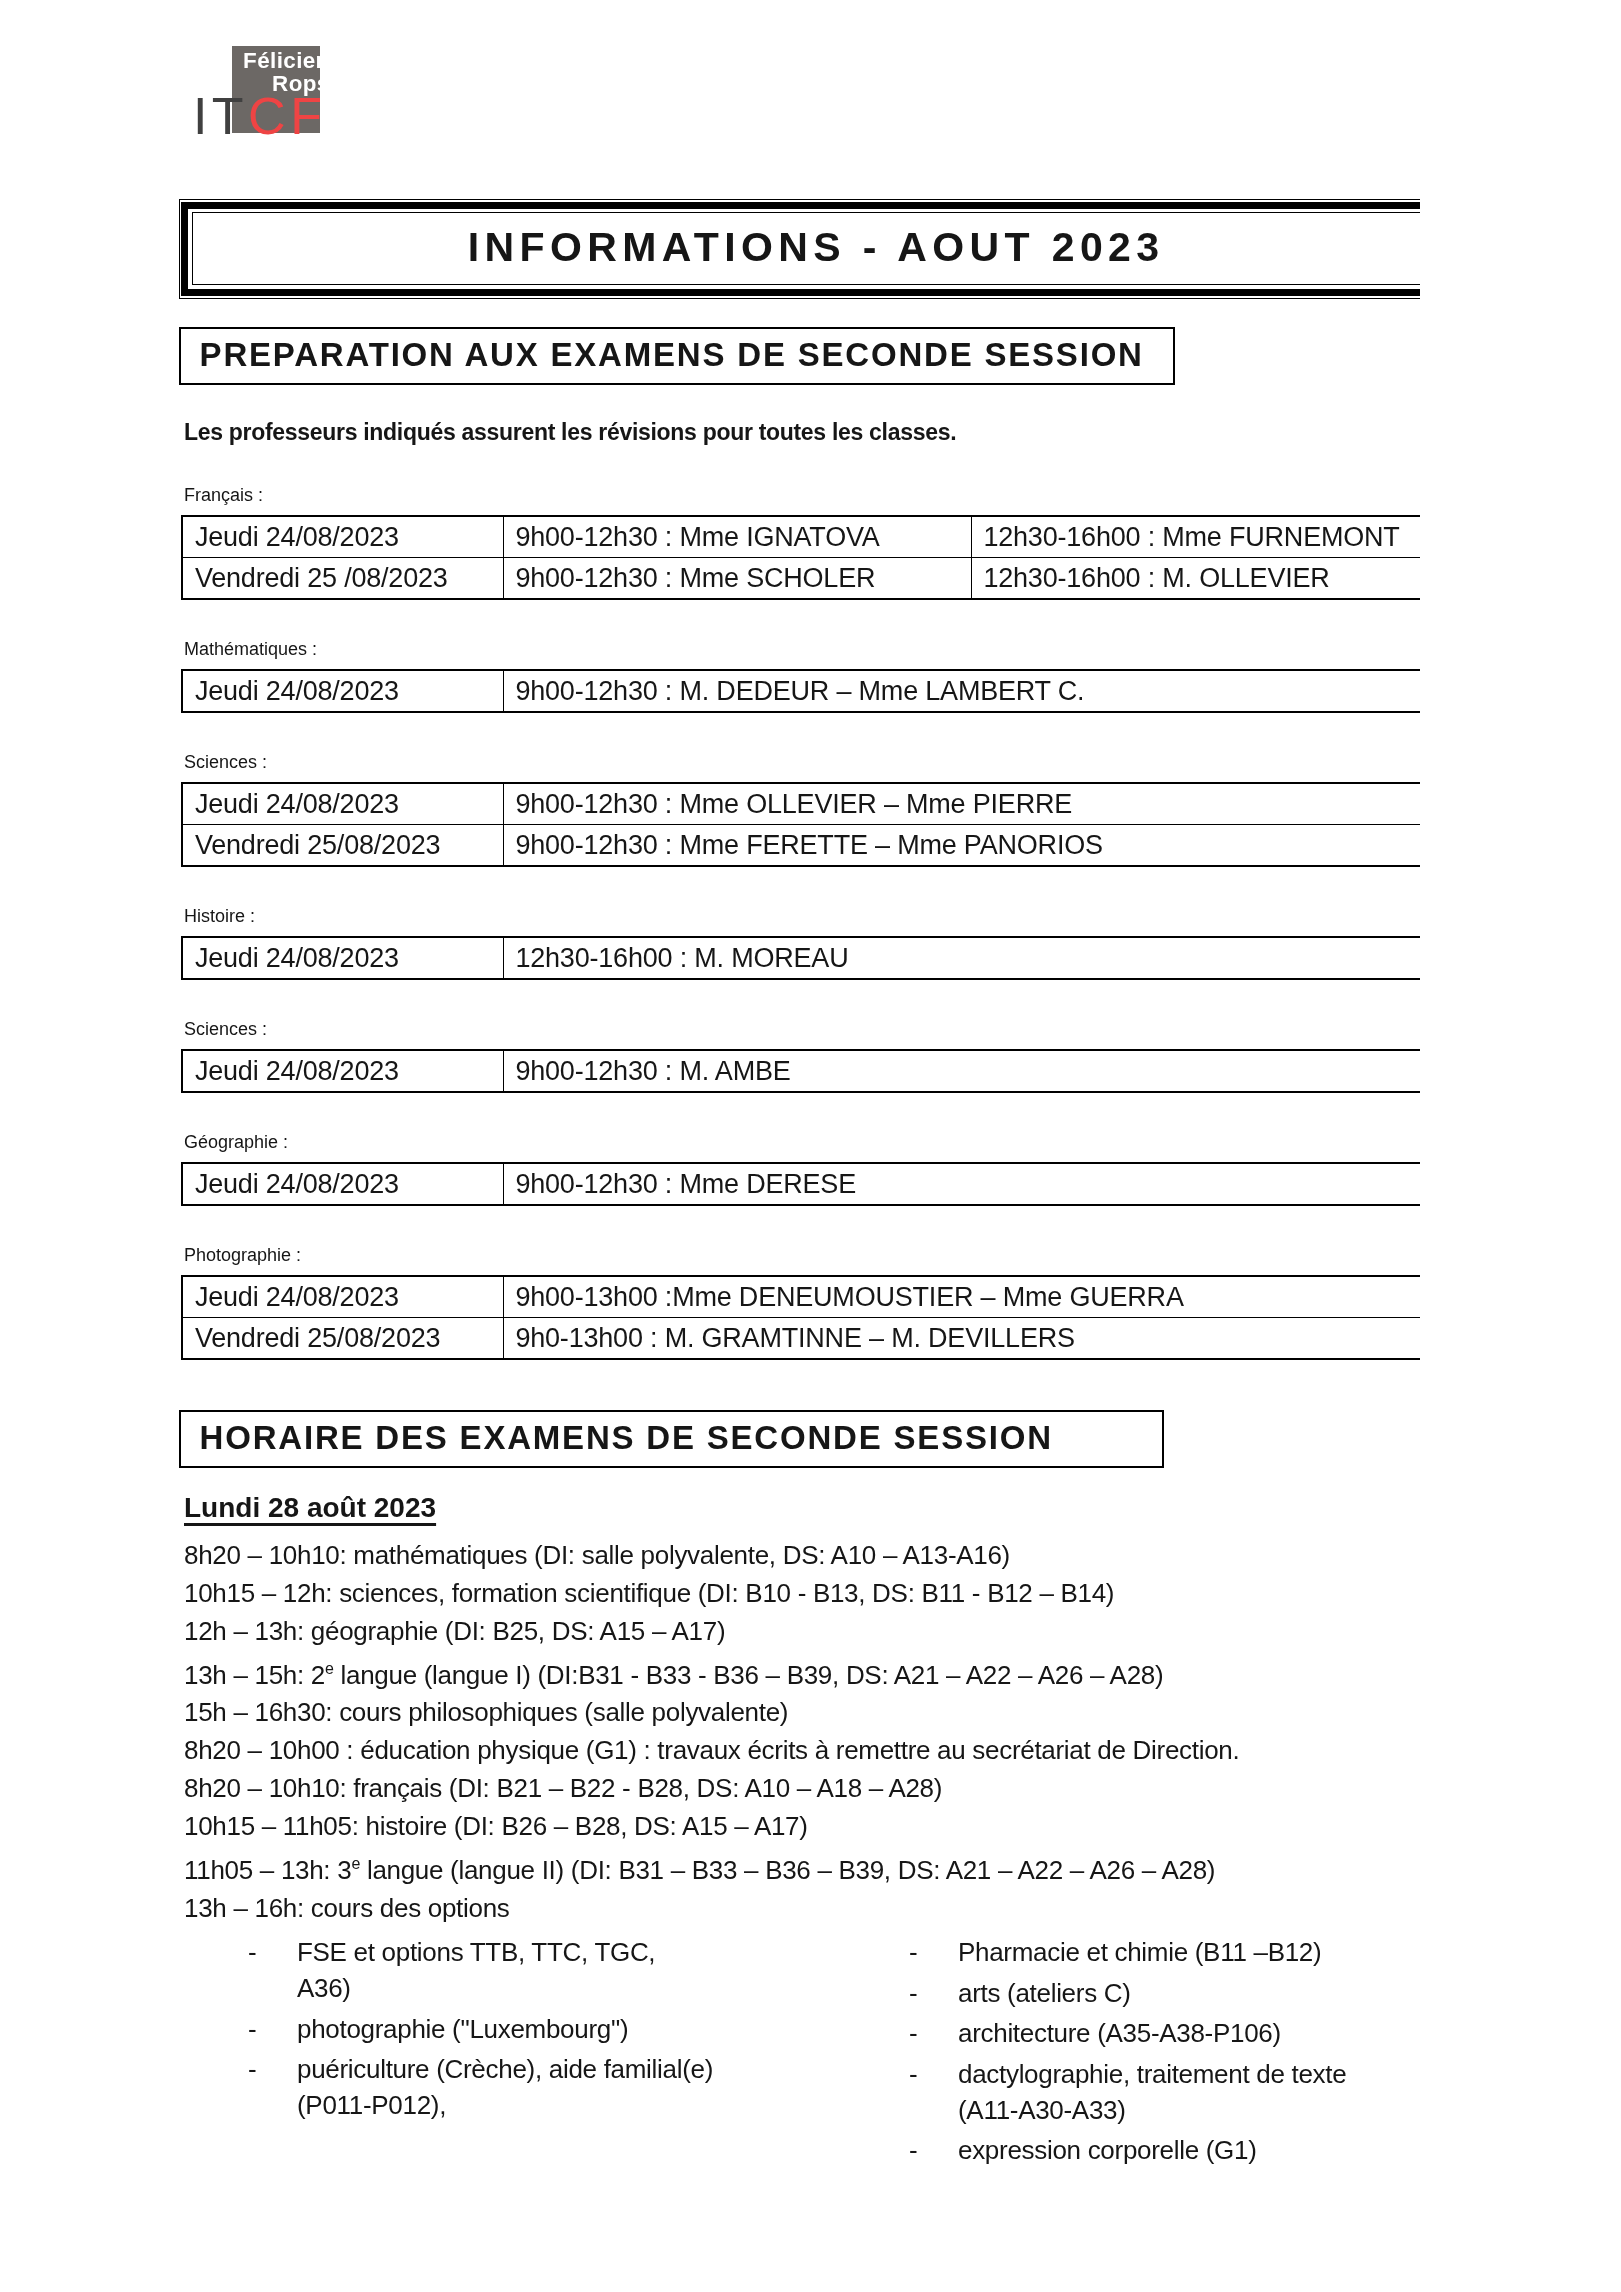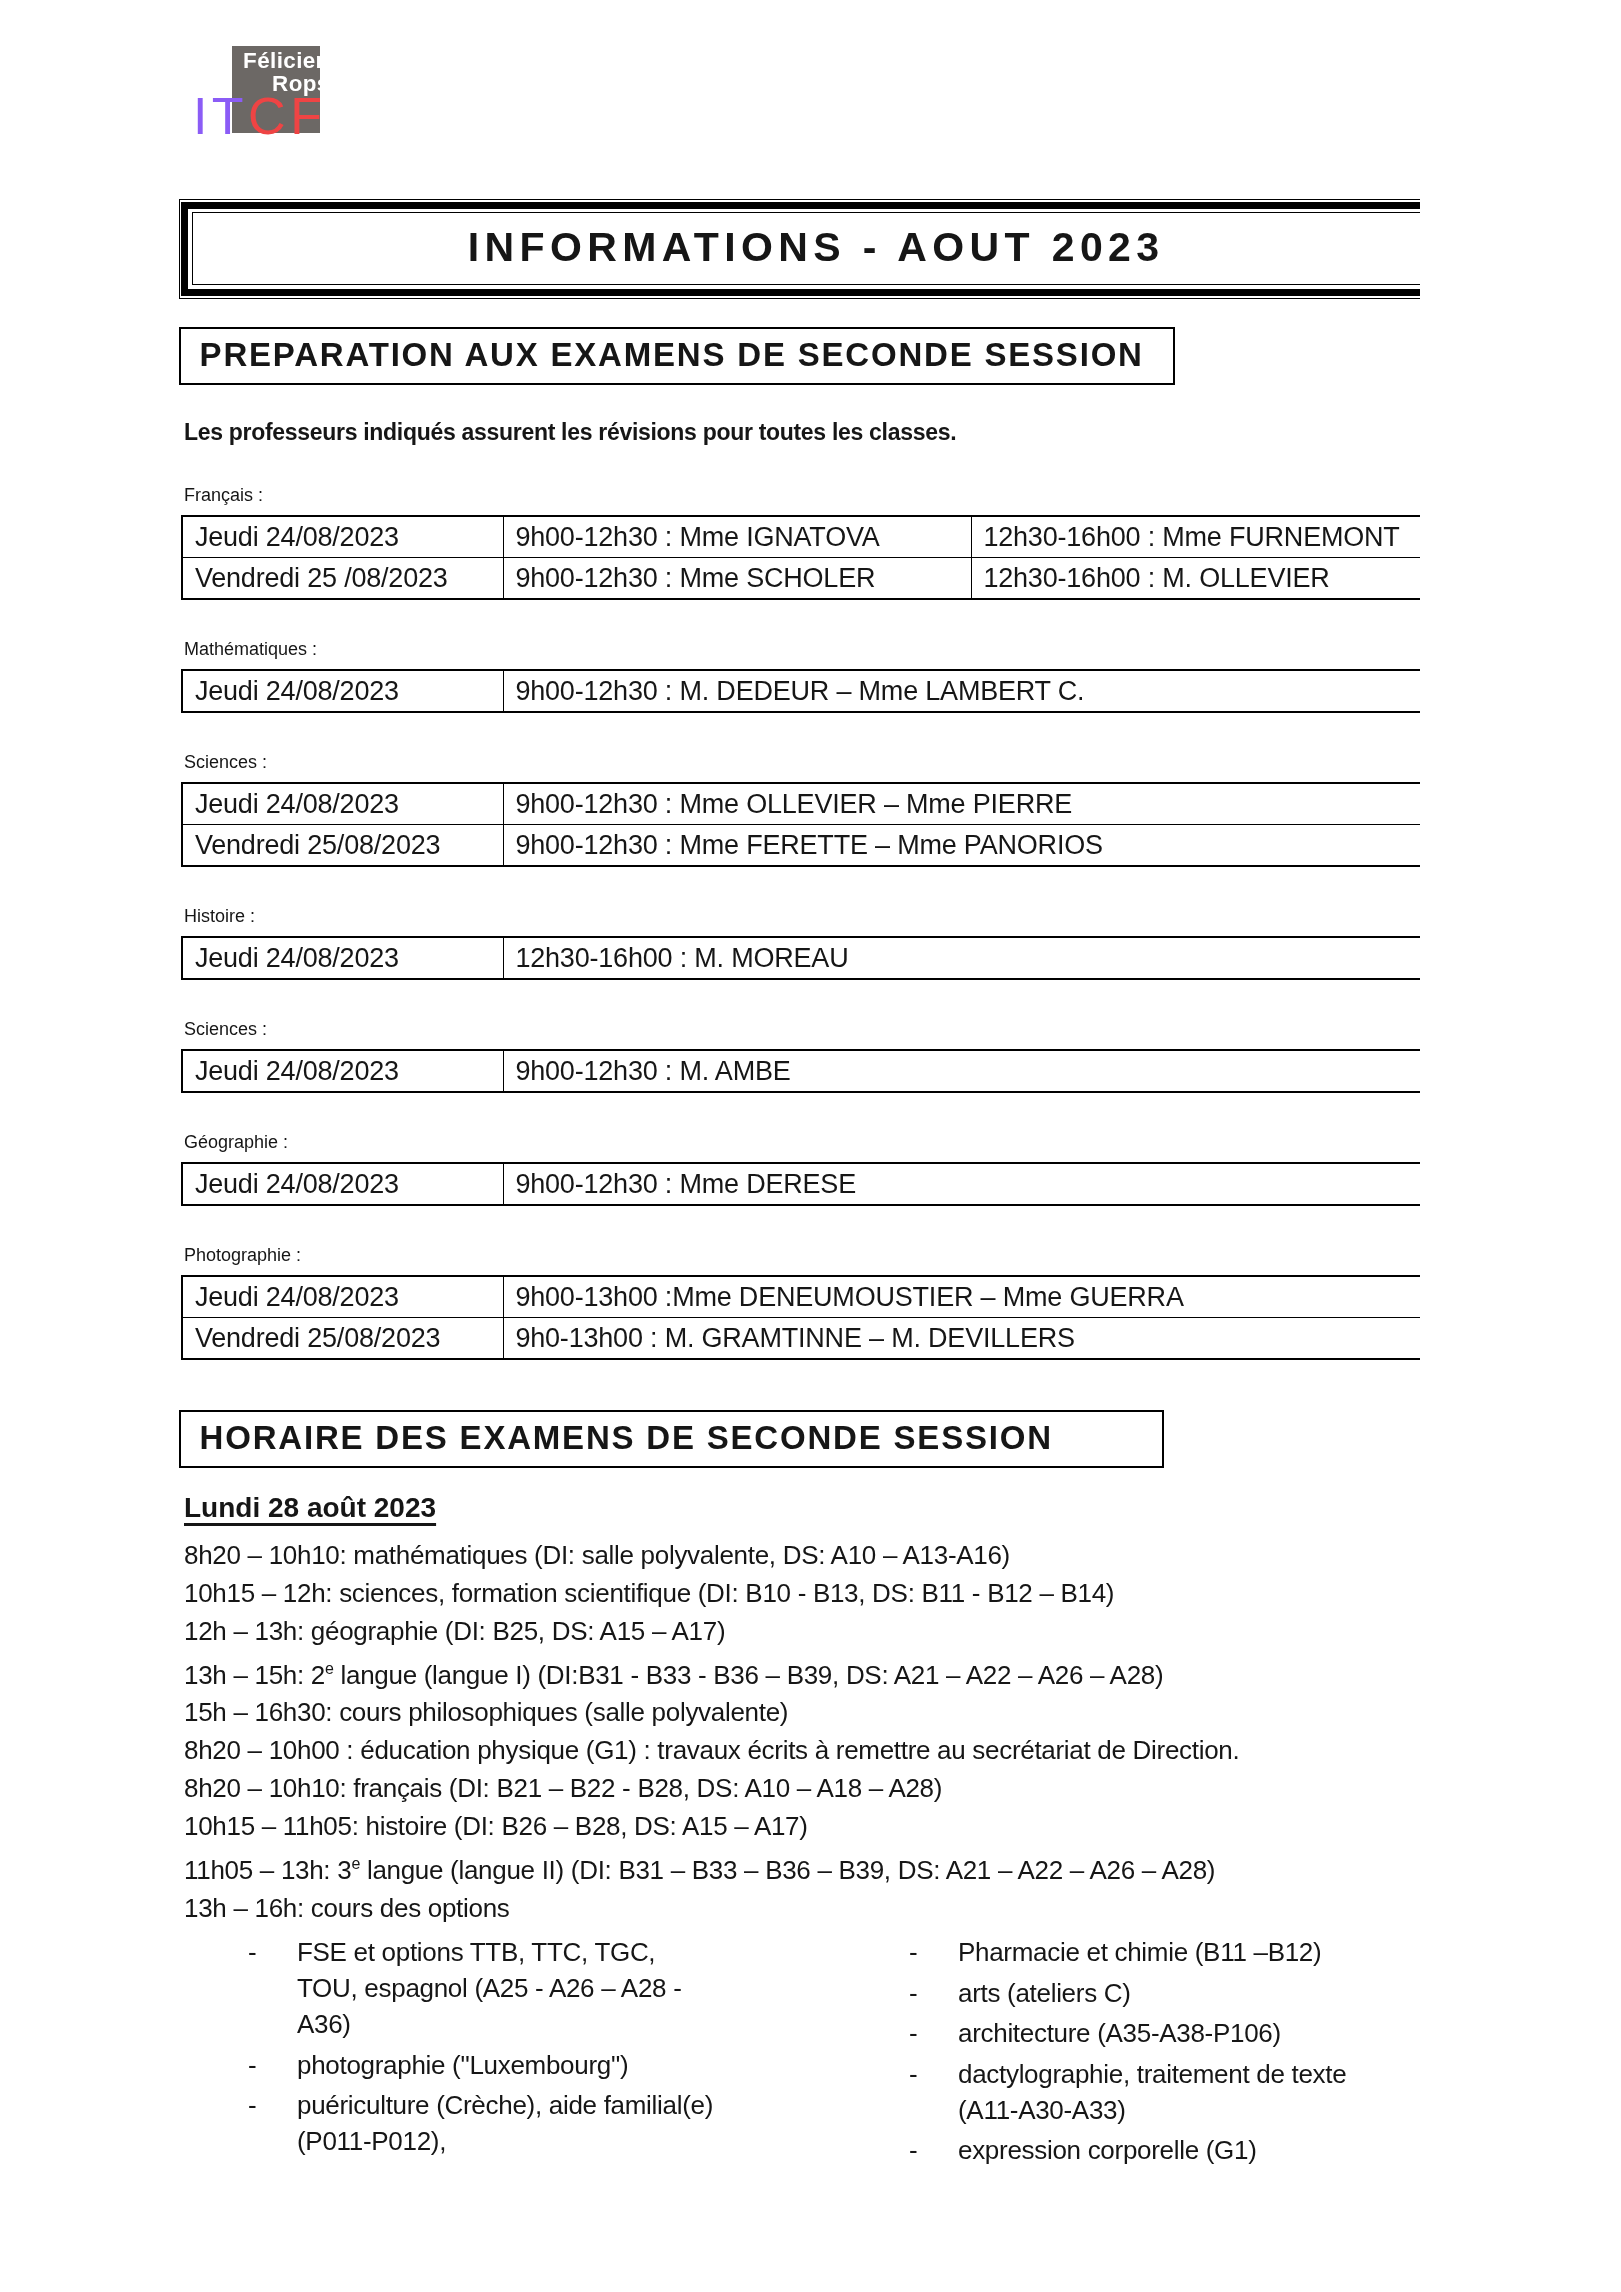--- a/index.html
+++ b/index.html
@@ -8,21 +8,21 @@
     box-sizing:border-box; padding:0 170px 0 184px; overflow:hidden;
     font-family:Liberation Sans, sans-serif; color:#161616;
   }
   
   .logo { position:relative; width:170px; height:106px; margin:43px 0 0 10.7px; }
   .logo-square { position:absolute; left:37px; top:2.7px; width:88px; height:87px; background:#6c6865; }
   .logo-name { position:absolute; left:31px; top:7.2px; width:104px; text-align:right;
     color:#ffffff; font-weight:bold; font-size:22.4px; line-height:22.4px; letter-spacing:0.4px; }
   .logo-itcf { position:absolute; left:-1.8px; top:47px; font-size:52px; line-height:52px;
     letter-spacing:4.5px; font-weight:400; }
-  .itcf-left { color:#8b5cf6; }
+  .itcf-left { color:#404040; }
   .itcf-right { color:#ef4444; }
   
   .title-box { margin-top:50px; margin-left:-5.4px; width:1275px; box-sizing:border-box;
     border:1.8px solid #000; padding:1.8px; }
   .title-mid { border:7.2px solid #000; padding:3.6px; }
   .title-inner { border:1.8px solid #000; text-align:center; font-weight:bold;
     font-size:41px; letter-spacing:5.4px; padding:10.7px 0 13.4px 0; }
   
   .section-box { margin-left:-5.4px; box-sizing:border-box; border:2.7px solid #000;
     font-weight:bold; font-size:33px; letter-spacing:1.8px; padding:7.2px 0 9px 19px;
@@ -203,24 +203,20 @@
     </div>
 
   <div class="options">
     <div class="opt-col-left" id="opt-left">
         <div class="opt-item">
           <span class="opt-dash">-</span>
           <span class="opt-text">FSE et options TTB, TTC, TGC,</span>
         </div>
         <div class="opt-item">
           <span class="opt-dash"></span>
-          <span class="opt-text">TOU, espagnol (A25 - A26 – A28 -</span>
-        </div>
-        <div class="opt-item">
-          <span class="opt-dash"></span>
           <span class="opt-text">A36)</span>
         </div>
         <div class="opt-item spaced">
           <span class="opt-dash">-</span>
           <span class="opt-text">photographie ("Luxembourg")</span>
         </div>
         <div class="opt-item spaced">
           <span class="opt-dash">-</span>
           <span class="opt-text">puériculture (Crèche), aide familial(e)</span>
         </div>

